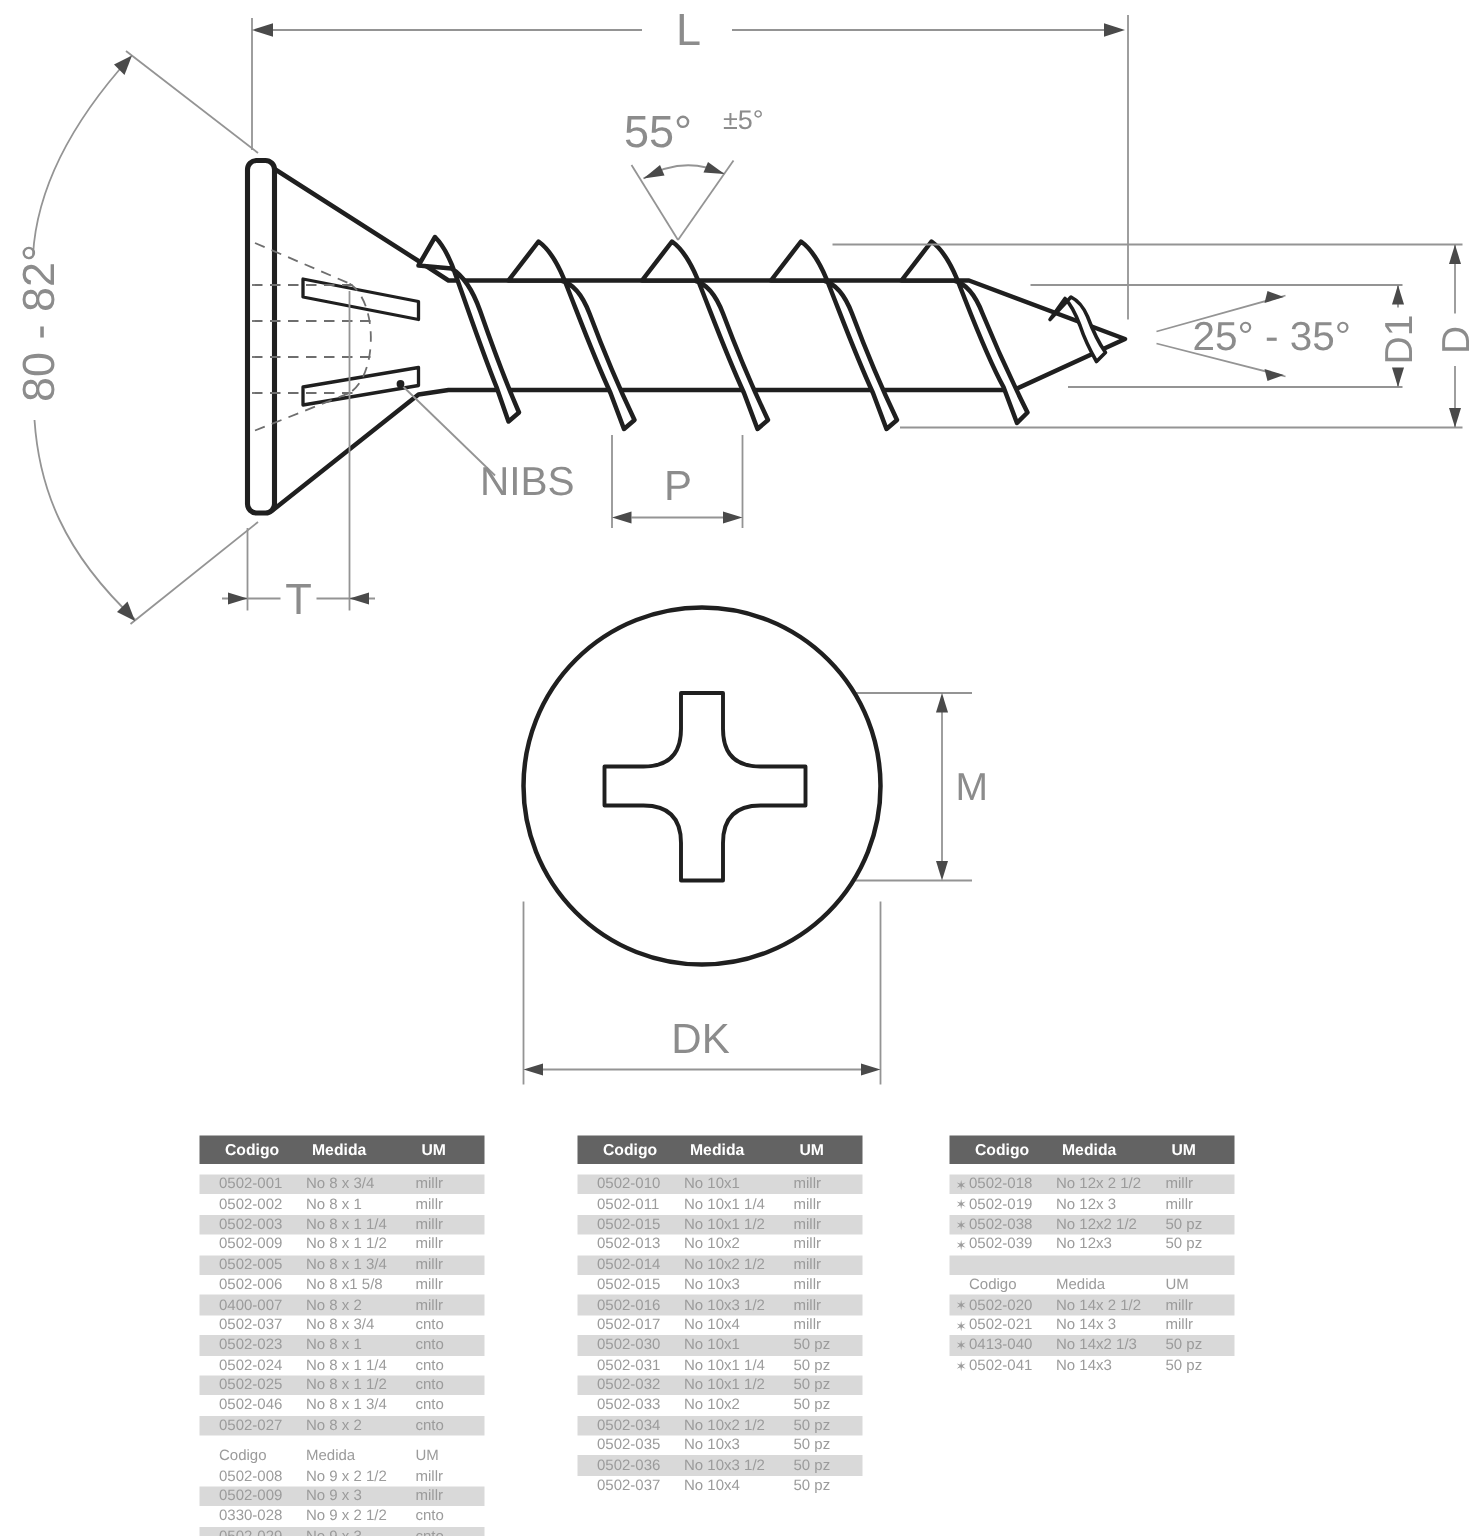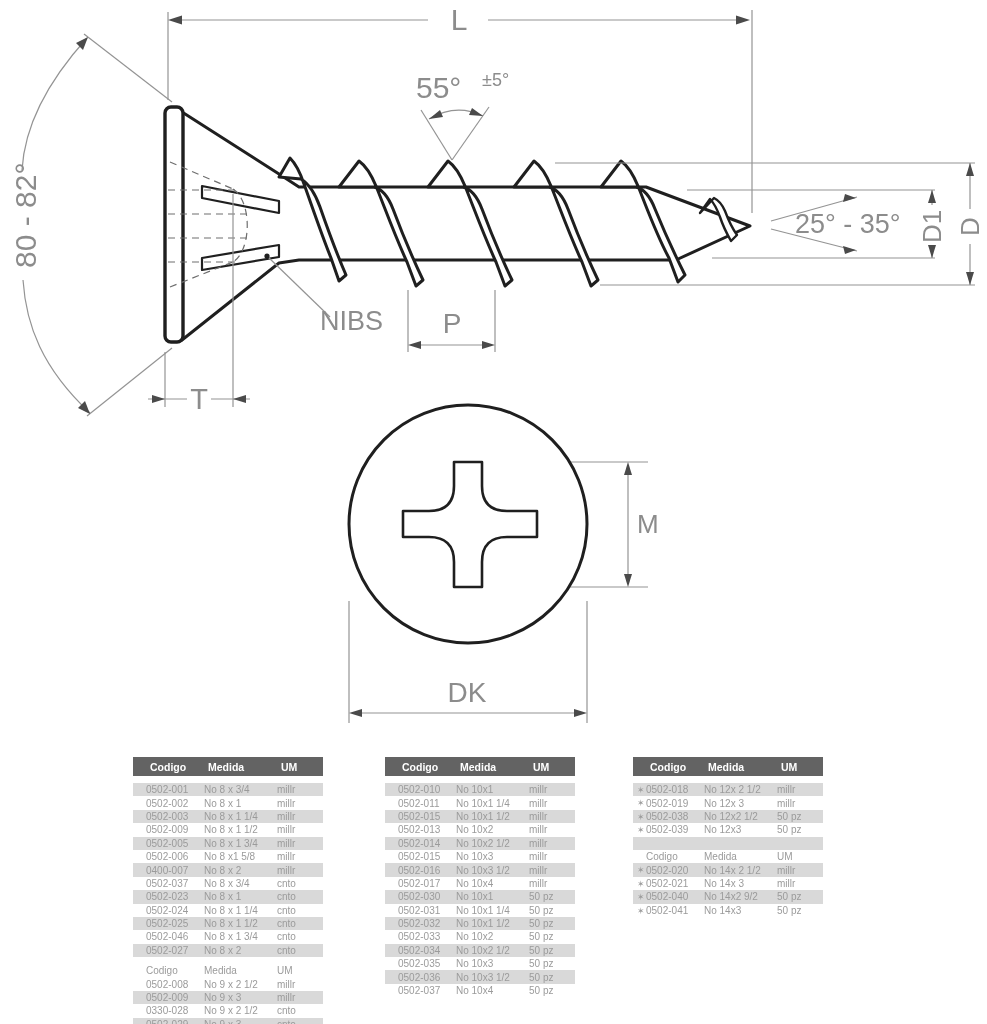--- a/index.html
+++ b/index.html
@@ -385,22 +385,22 @@
         <div class="c-um">millr</div>
       </div>
       <div class="t-row">
         <div class="star">✶</div>
         <div class="c-codigo">0502-021</div>
         <div class="c-medida">No 14x 3</div>
         <div class="c-um">millr</div>
       </div>
       <div class="t-row shaded">
         <div class="star">✶</div>
-        <div class="c-codigo">0502-040</div>
-        <div class="c-medida">No 14x2 9/2</div>
+        <div class="c-codigo">0413-040</div>
+        <div class="c-medida">No 14x2 1/3</div>
         <div class="c-um">50 pz</div>
       </div>
       <div class="t-row">
         <div class="star">✶</div>
         <div class="c-codigo">0502-041</div>
         <div class="c-medida">No 14x3</div>
         <div class="c-um">50 pz</div>
       </div>
     </div>
 </div>

